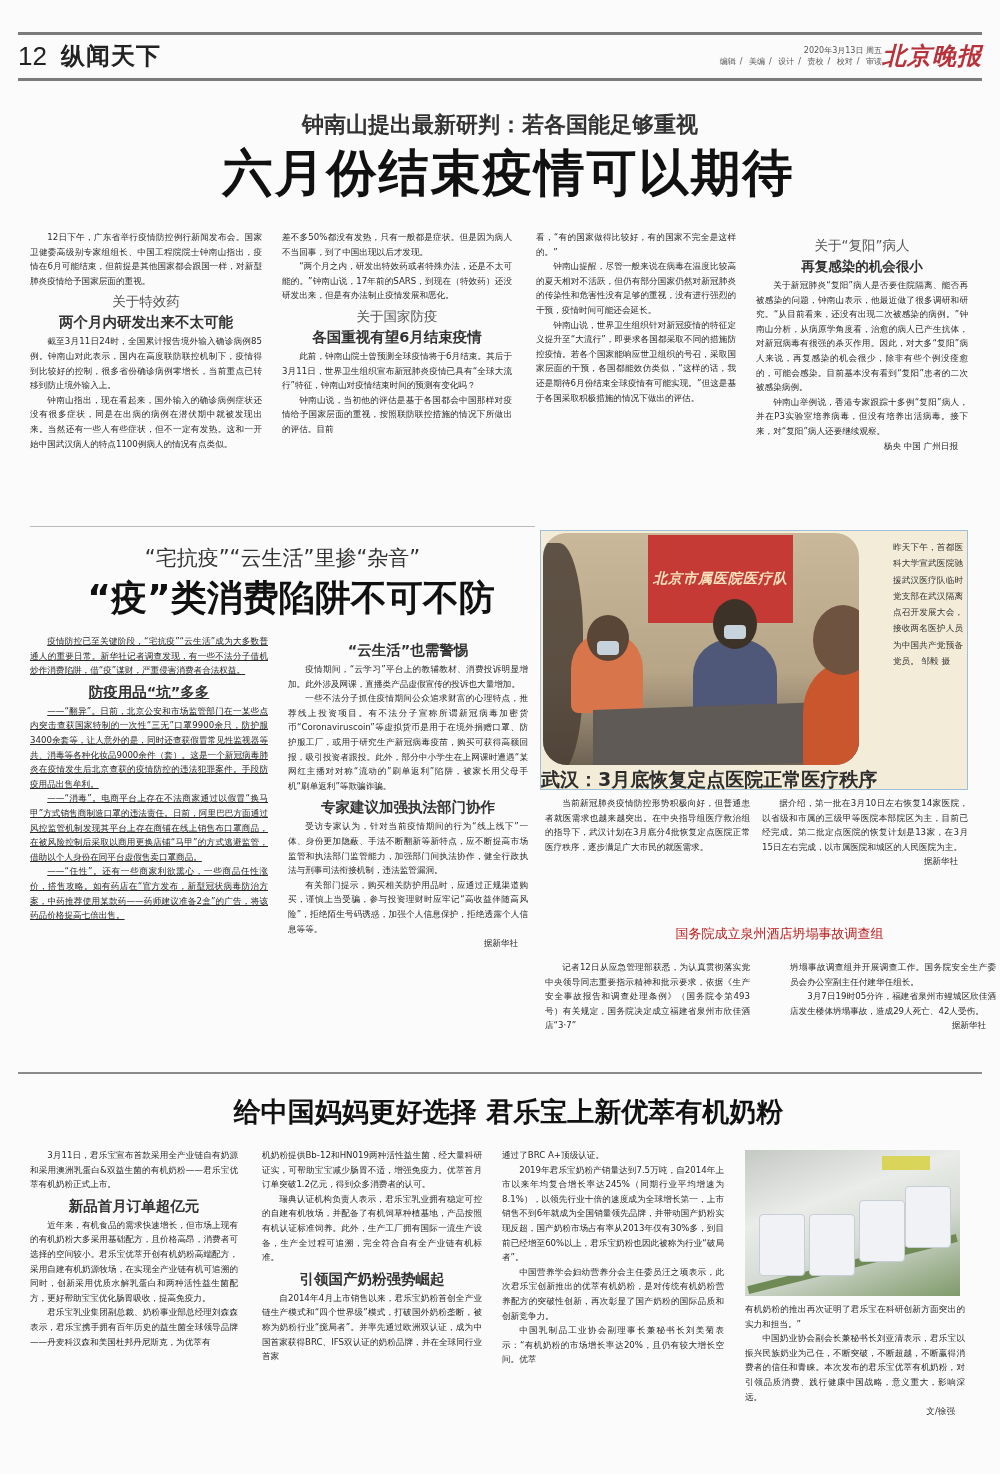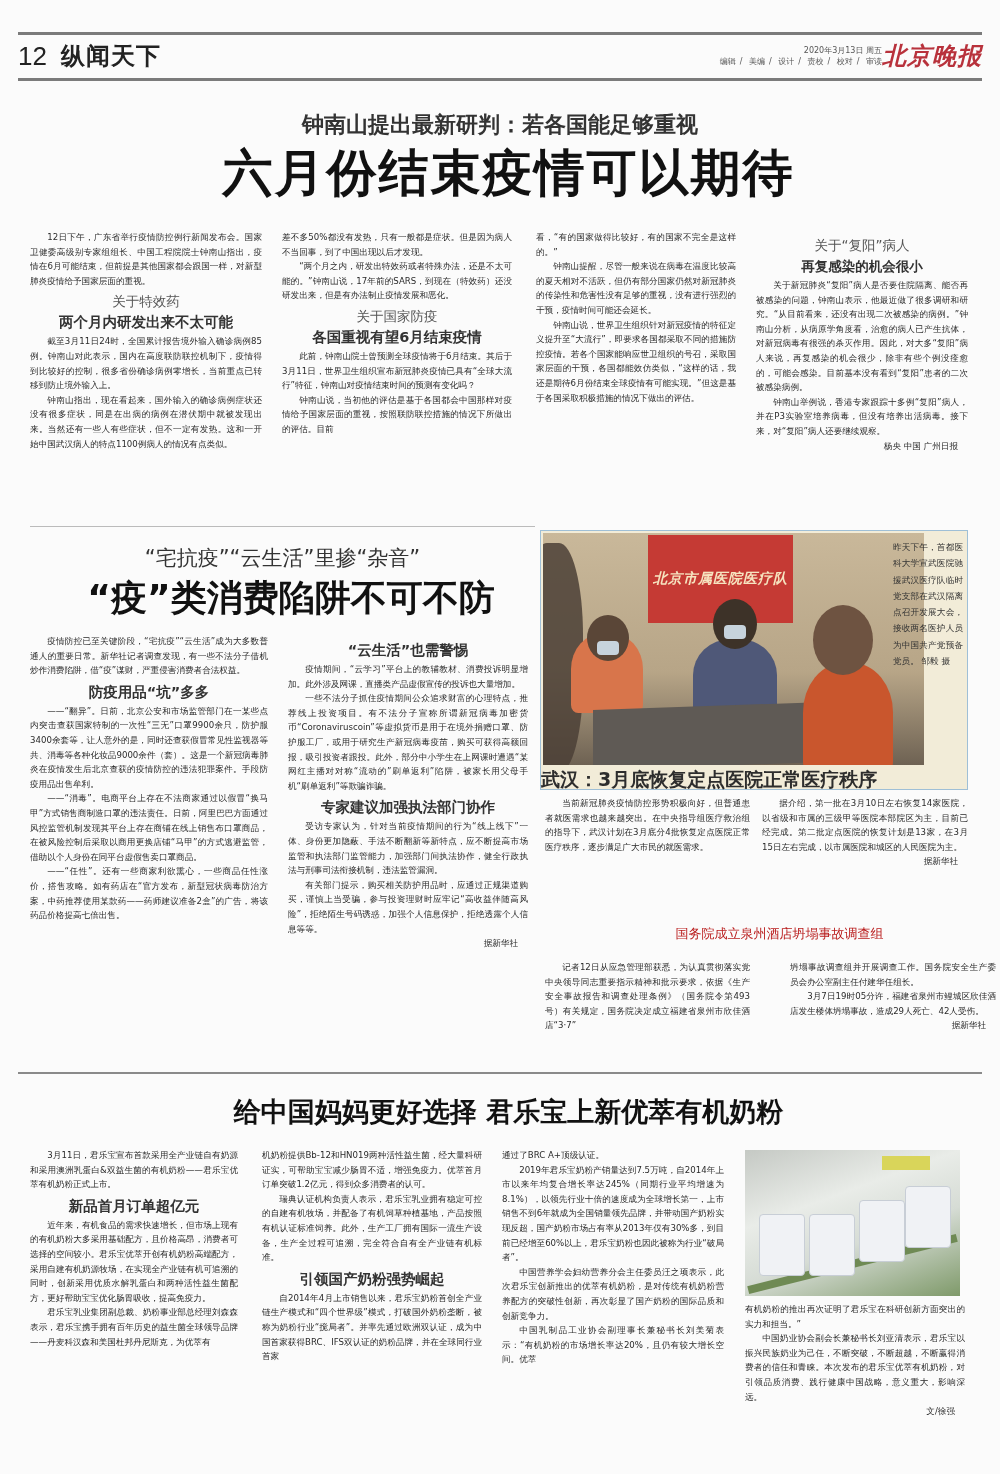--- a/index.html
+++ b/index.html
@@ -22,21 +22,21 @@
   .col p { text-indent: 2em; }
   .subhead { text-align: center; font-weight: bold; color: #333; margin: 4px 0 2px; }
   .subhead.s1 { font-size: 13.5px; line-height: 18px; color: #555; font-weight: normal; }
   .subhead.s2 { font-size: 14.5px; line-height: 20px; }
   .byline { text-align: right; padding-right: 10px; }
 
   .rule-h { position: absolute; height: 2px; background: #8a8a8a; }
   .rule-thin { position: absolute; height: 1px; background: #bbb; }
 
   .photo-box { position: absolute; left: 540px; top: 530px; width: 428px; height: 260px; background: #f2ecd8; border: 1px solid #9fbfd6; }
-  .photo { position: absolute; left: 2px; top: 2px; width: 381px; height: 232px; background: linear-gradient(#c9b89a, #b7a587 60%, #6e6253); overflow: hidden; }
+  .photo { position: absolute; left: 2px; top: 2px; width: 316px; height: 232px; background: linear-gradient(#c9b89a, #b7a587 60%, #6e6253); overflow: hidden; border-radius: 24px; }
   .photo .banner { position: absolute; left: 105px; top: 2px; width: 145px; height: 88px; background: #c53a34; color: #f6e4c0; font-family: "DejaVu Serif", serif; font-style: italic; font-weight: bold; font-size: 14px; display: flex; align-items: center; justify-content: center; letter-spacing: 1px; }
   .photo .table { position: absolute; left: 50px; top: 172px; width: 290px; height: 60px; background: #5f5a55; transform: skewY(-2deg); }
   .photo .person { position: absolute; border-radius: 45% 45% 10% 10%; }
   .photo .p1 { left: 28px; top: 100px; width: 72px; height: 80px; background: #d8754b; }
   .photo .p1h { left: 44px; top: 82px; width: 42px; height: 46px; background: #5a4637; border-radius: 50%; }
   .photo .p2 { left: 150px; top: 106px; width: 84px; height: 80px; background: #4f5878; }
   .photo .p2h { left: 170px; top: 66px; width: 44px; height: 50px; background: #3d3228; border-radius: 50%; }
   .photo .p3 { left: 260px; top: 130px; width: 90px; height: 110px; background: #c9562d; }
   .photo .p3h { left: 270px; top: 72px; width: 60px; height: 70px; background: #6e5341; border-radius: 50%; }
   .photo .p4 { left: -20px; top: 10px; width: 60px; height: 230px; background: #4b3f36; border-radius: 40%; opacity: .85; }
@@ -105,21 +105,21 @@
   <p>关于新冠肺炎“复阳”病人是否要住院隔离、能否再被感染的问题，钟南山表示，他最近做了很多调研和研究。“从目前看来，还没有出现二次被感染的病例。”钟南山分析，从病原学角度看，治愈的病人已产生抗体，对新冠病毒有很强的杀灭作用。因此，对大多“复阳”病人来说，再复感染的机会很少，除非有些个例没痊愈的，可能会感染。目前基本没有看到“复阳”患者的二次被感染病例。</p>
   <p>钟南山举例说，香港专家跟踪十多例“复阳”病人，并在P3实验室培养病毒，但没有培养出活病毒。接下来，对“复阳”病人还要继续观察。</p>
   <div class="byline">杨央 中国 广州日报</div>
 </div>
 
 <div class="rule-thin" style="left:30px;width:505px;top:526px;"></div>
 
 <div class="kicker" style="left:30px;width:505px;top:544px;font-size:21px;font-weight:normal;">“宅抗疫”“云生活”里掺“杂音”</div>
 <div class="headline" style="left:30px;width:505px;top:574px;font-size:36px;">“疫”类消费陷阱不可不防</div>
 
-<div class="col" style="left:30px;top:634px;width:238px;height:420px;">
+<div class="col" style="left:30px;top:634px;width:238px;height:420px;text-decoration:underline;">
   <p>疫情防控已至关键阶段，“宅抗疫”“云生活”成为大多数普通人的重要日常。新华社记者调查发现，有一些不法分子借机炒作消费陷阱，借“疫”谋财，严重侵害消费者合法权益。</p>
   <div class="subhead s2">防疫用品“坑”多多</div>
   <p>——“翻异”。日前，北京公安和市场监管部门在一某些点内突击查获国家特制的一次性“三无”口罩9900余只，防护服3400余套等，让人意外的是，同时还查获假冒常见性监视器等共、消毒等各种化妆品9000余件（套）。这是一个新冠病毒肺炎在疫情发生后北京查获的疫情防控的违法犯罪案件。手段防疫用品出售牟利。</p>
   <p>——“消毒”。电商平台上存在不法商家通过以假冒“换马甲”方式销售商制造口罩的违法责任。日前，阿里巴巴方面通过风控监管机制发现其平台上存在商铺在线上销售布口罩商品，在被风险控制后采取以商用更换店铺“马甲”的方式逃避监管，借助以个人身份在同平台虚假售卖口罩商品。</p>
   <p>——“任性”。还有一些商家利欲熏心，一些商品任性涨价，搭售攻略。如有药店在“官方发布，新型冠状病毒防治方案，中药推荐使用某款药——药师建议准备2盒”的广告，将该药品价格提高七倍出售。</p>
 </div>
 
 <div class="col" style="left:288px;top:636px;width:240px;height:420px;">
   <div class="subhead s2">“云生活”也需警惕</div>
   <p>疫情期间，“云学习”平台上的教辅教材、消费投诉明显增加。此外涉及网课，直播类产品虚假宣传的投诉也大量增加。</p>

